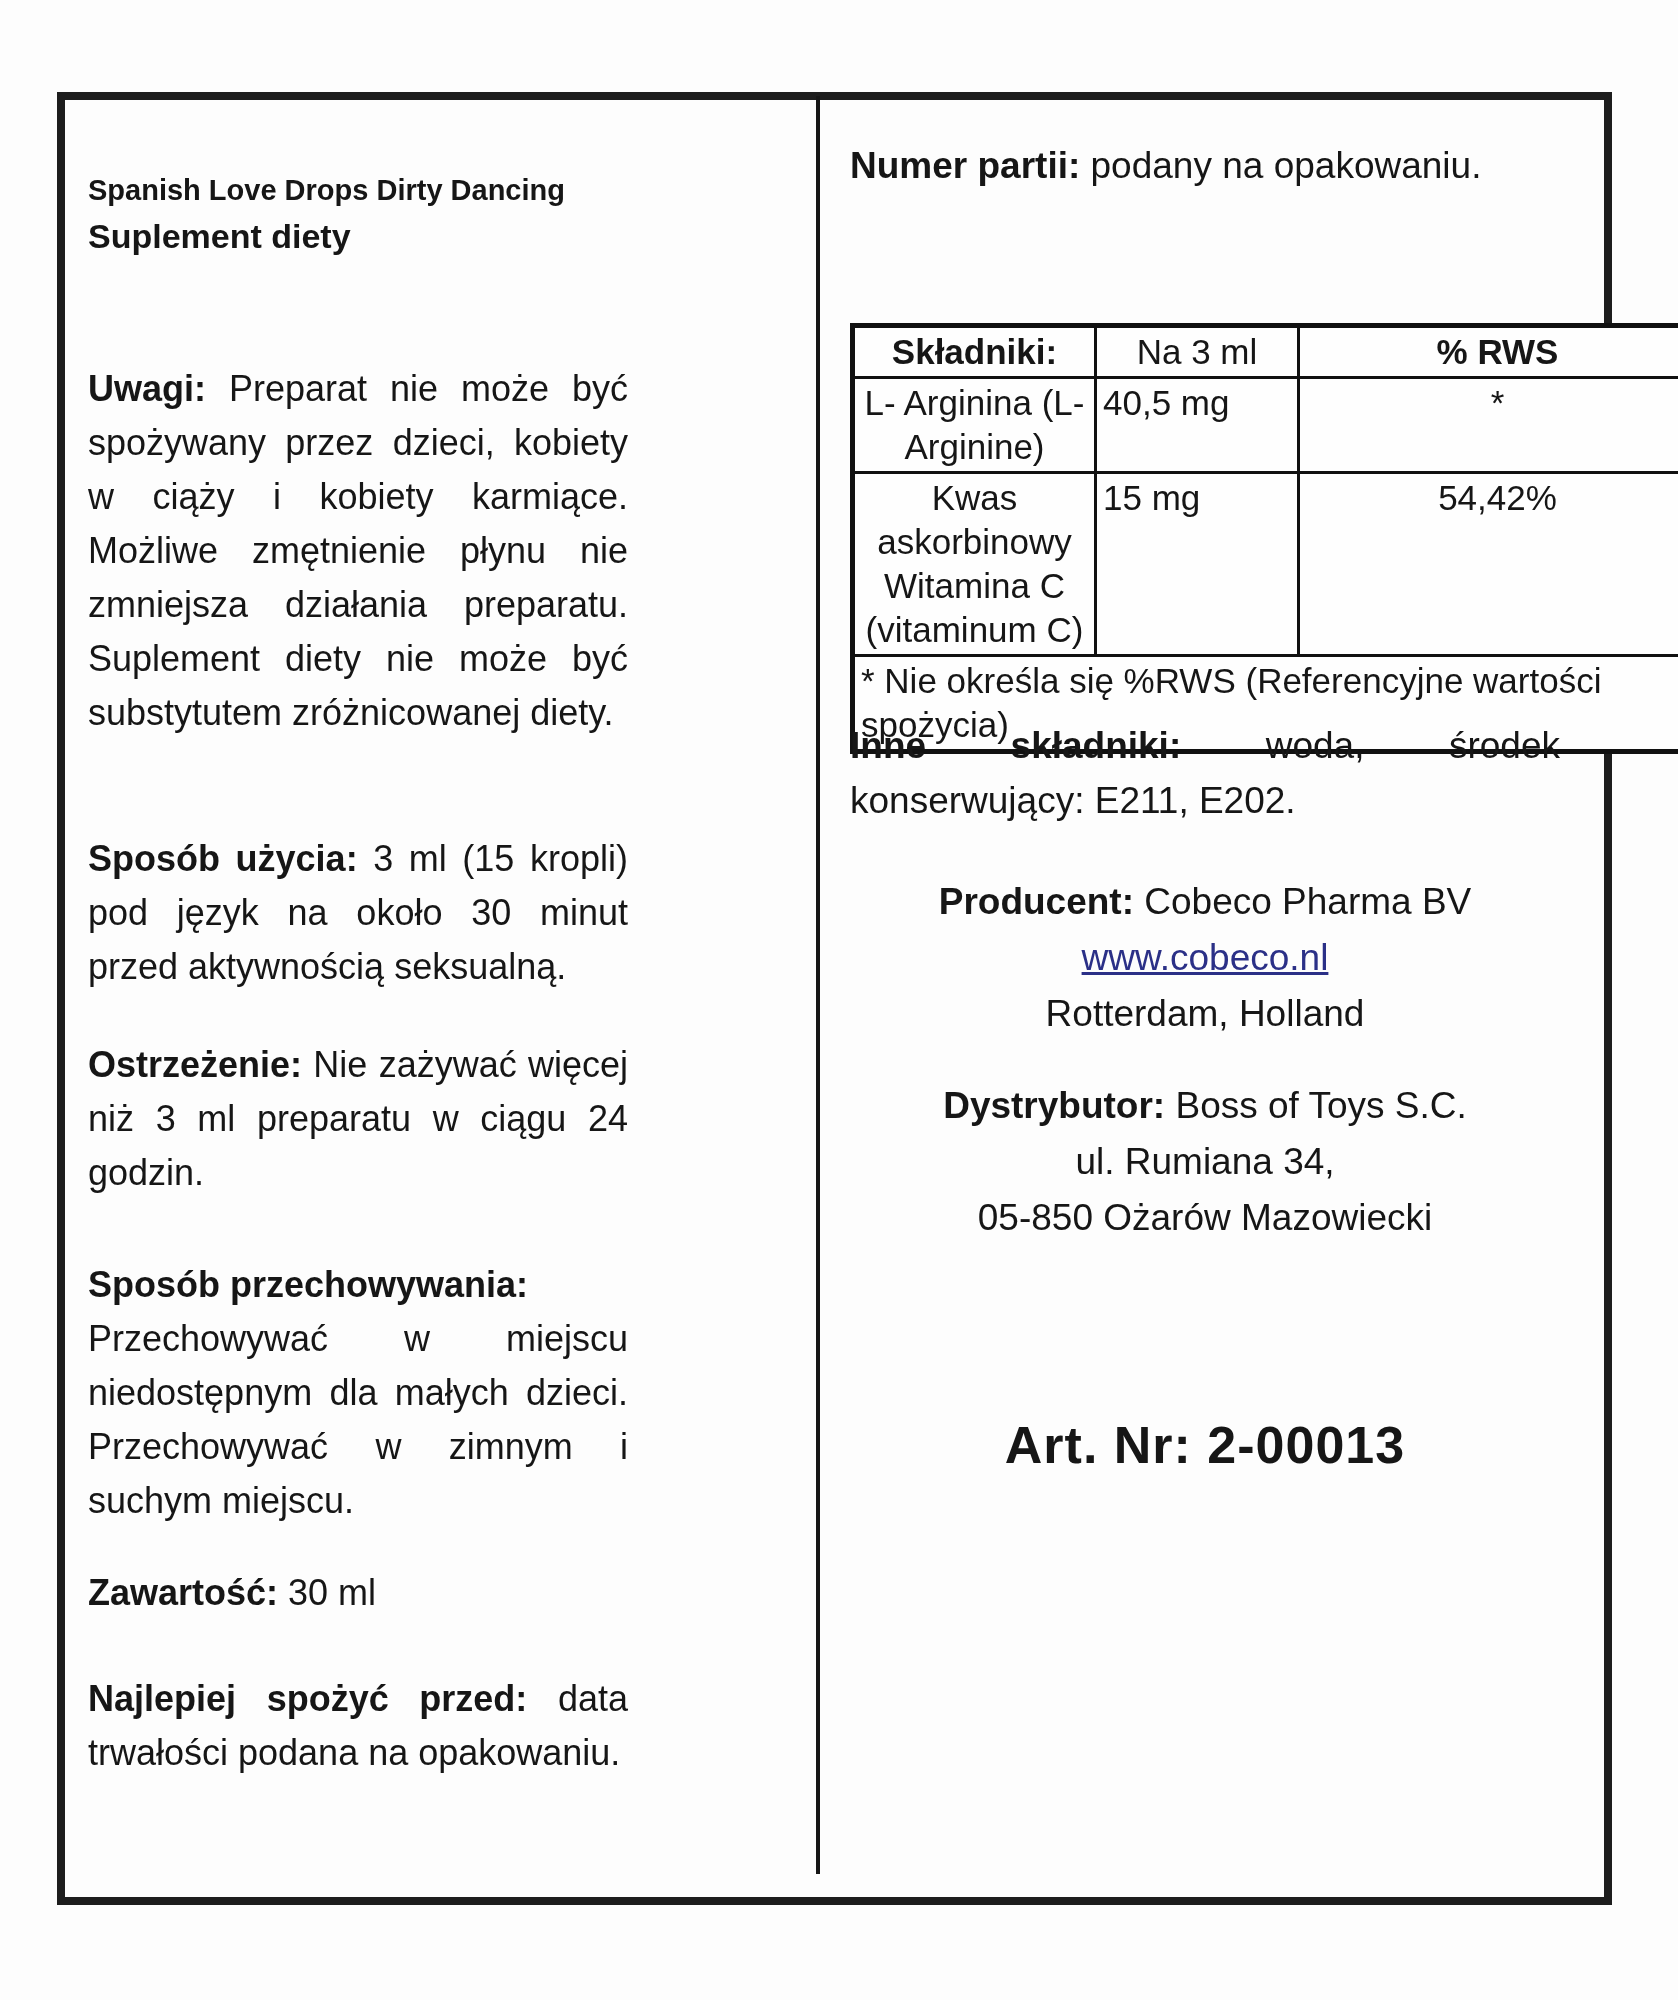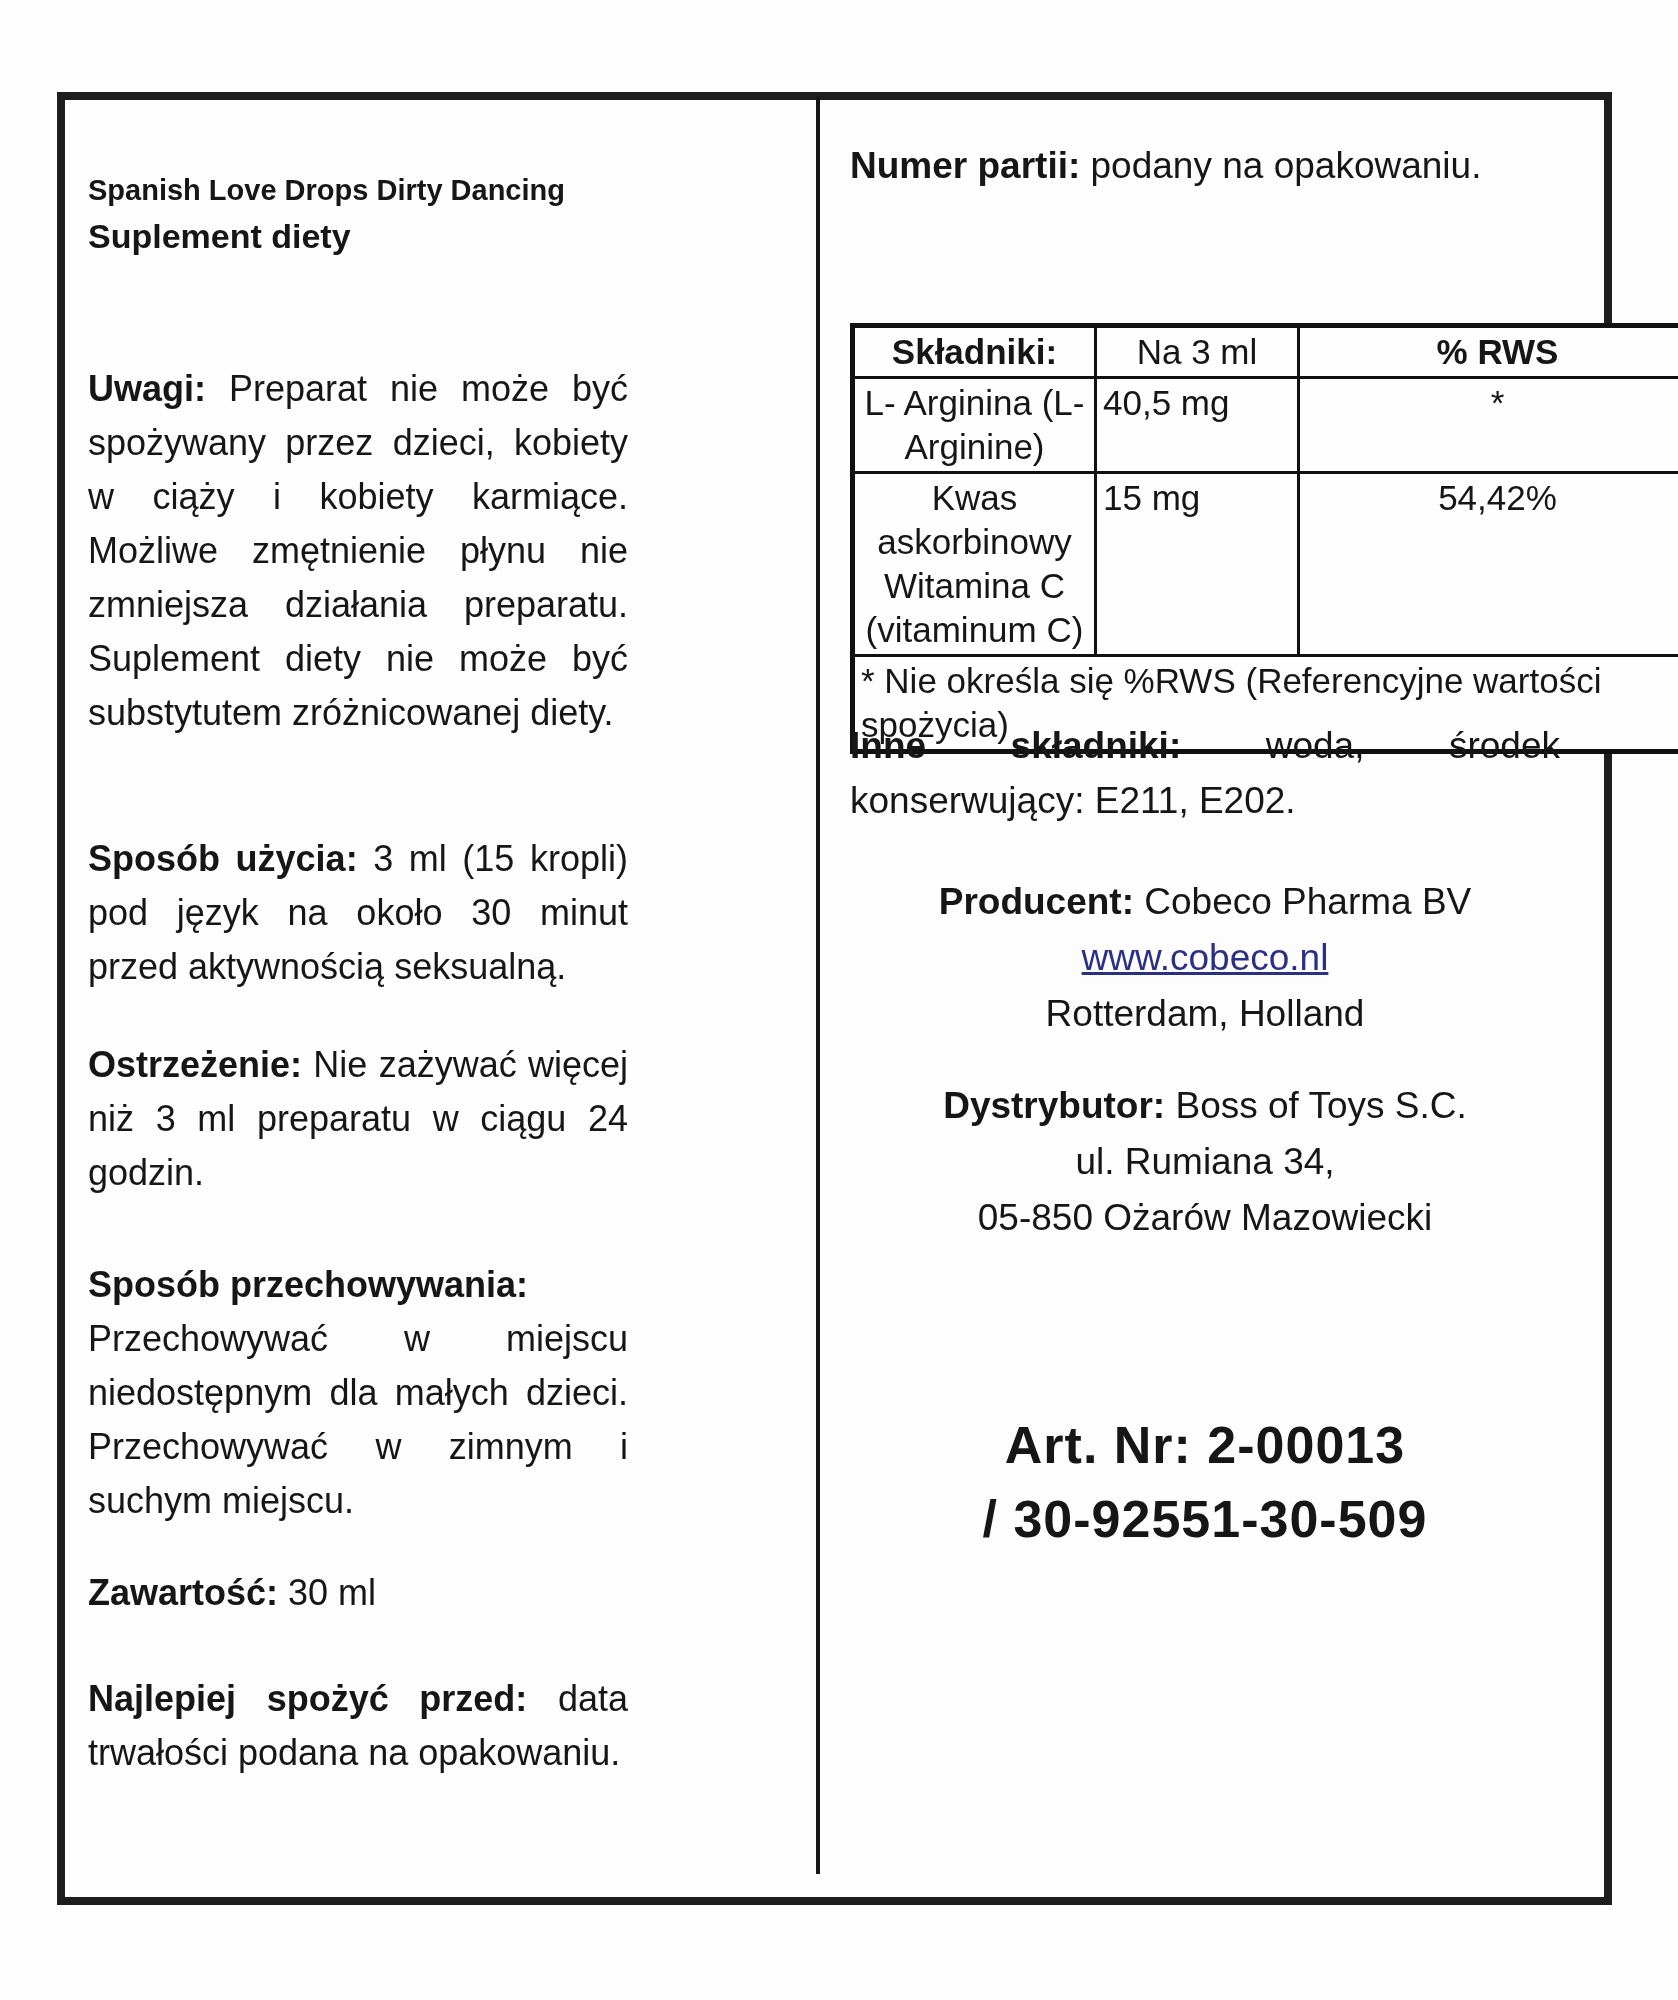--- a/index.html
+++ b/index.html
@@ -146,14 +146,13 @@
   <div class="dystrybutor-line">
     <span class="lead">Dystrybutor:</span>
     <span>Boss of Toys S.C.</span>
   </div>
   <div class="dystrybutor-line">ul. Rumiana 34,</div>
   <div class="dystrybutor-line">05-850 Ożarów Mazowiecki</div>
 </div>
 
 <div class="blk right artnr" style="top:1408px;">
   <div>Art. Nr: 2-00013</div>
-  <div>/ 30-92551-30-509</div>
 </div>
 
 </body></html>

